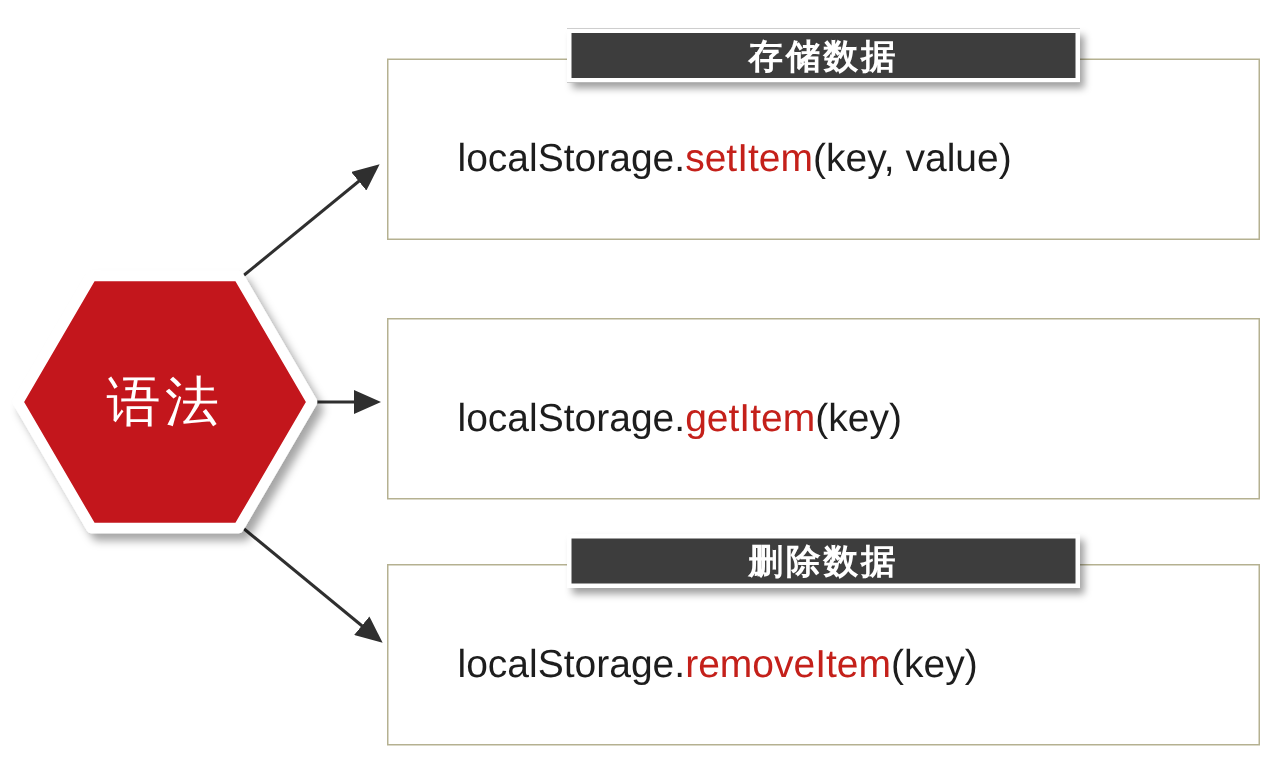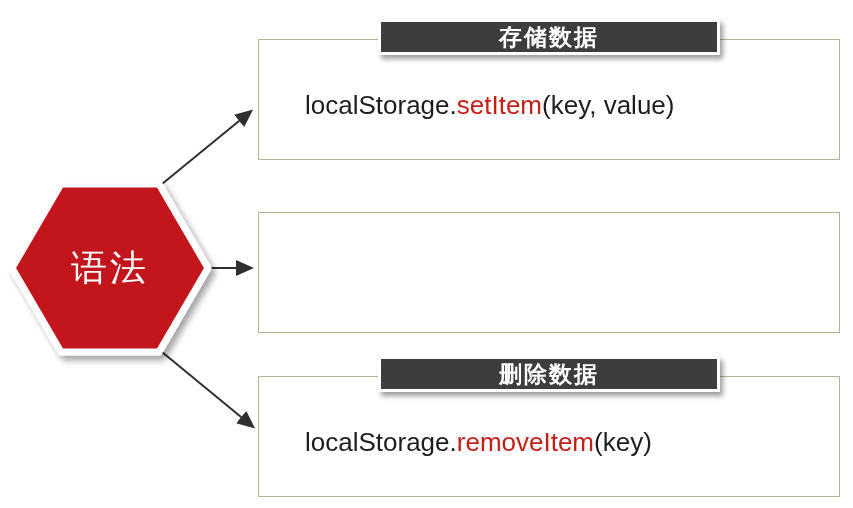--- a/index.html
+++ b/index.html
@@ -111,20 +111,21 @@
   </svg>
 
   <div class="hexagon-label">语法</div>
 
   <div class="content-box box-1">
     <div class="box-header">存储数据</div>
     <div class="code-line"><span>localStorage.</span><span class="code-method">setItem</span><span>(key, value)</span></div>
   </div>
 
   <div class="content-box box-2">
+    <div class="code-line"><span>localStorage.</span><span class="code-method">getItem</span><span>(key)</span></div>
   </div>
 
   <div class="content-box box-3">
     <div class="box-header">删除数据</div>
     <div class="code-line"><span>localStorage.</span><span class="code-method">removeItem</span><span>(key)</span></div>
   </div>
 
 
 </div>
 

